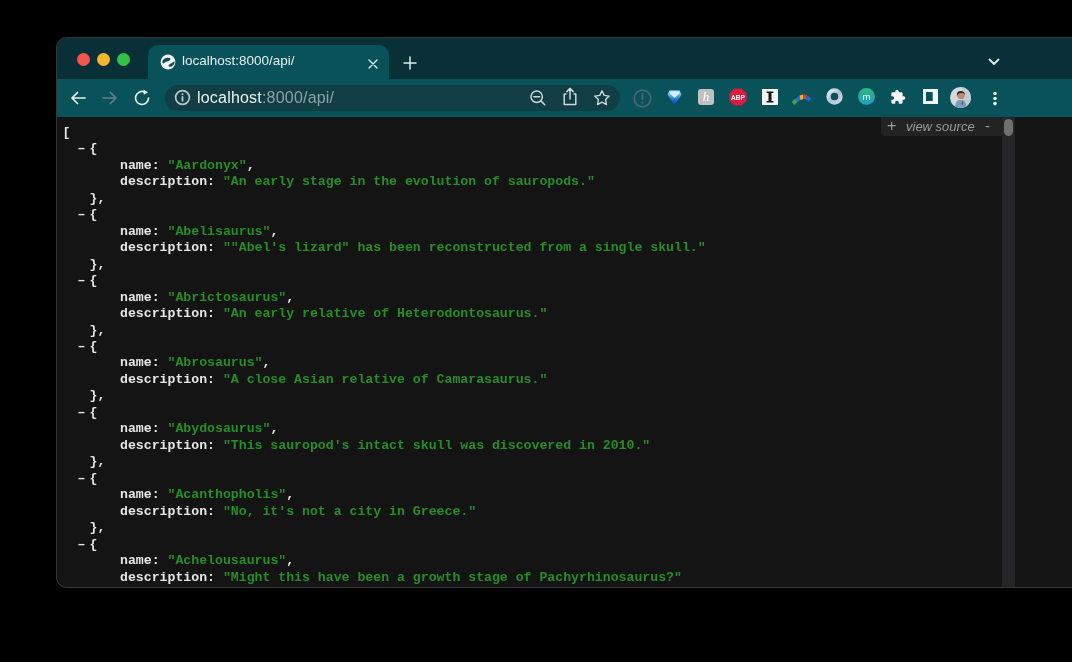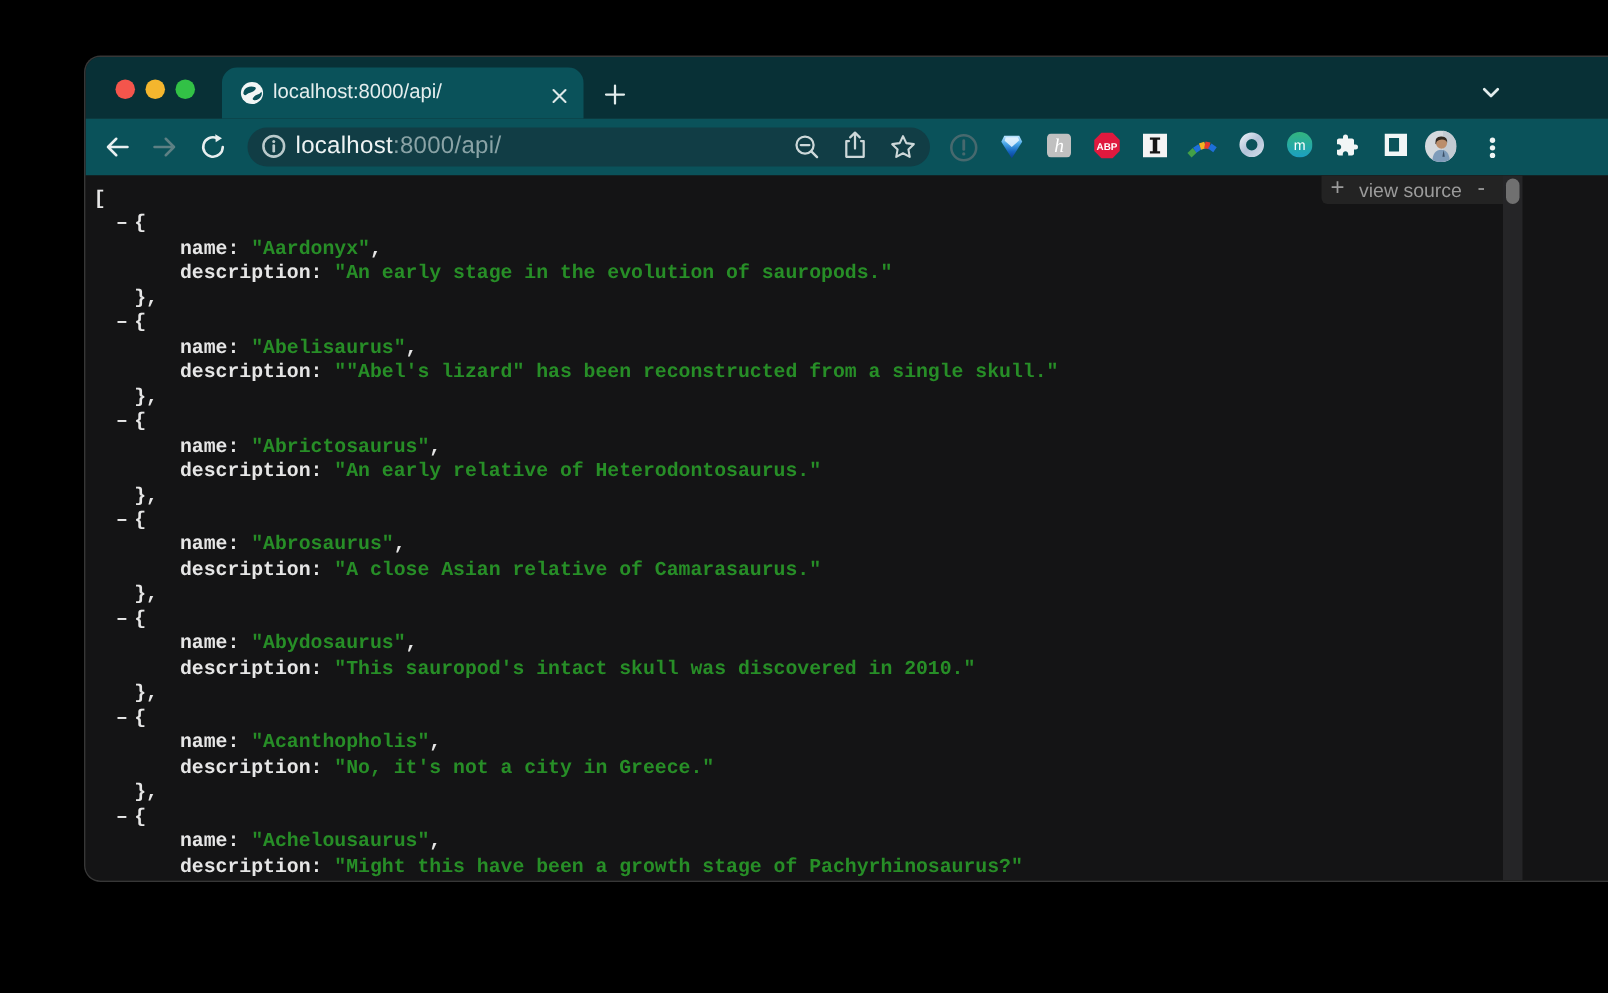--- a/index.html
+++ b/index.html
@@ -24,21 +24,21 @@
   
   #content { position:absolute; left:0; top:78.5px; width:100%; height:470.5px; background:#141415; }
   .jl { position:absolute; font-family:"Liberation Mono",monospace; font-weight:bold;
          font-size:13.2px; line-height:16.48px; white-space:pre; }
   .w { color:#e6e6e6; }
   .g { color:#278e27; }
   #viewsource { position:absolute; left:824px; top:79px; width:121px; height:19px; background:#232323;
                  border-radius:0 0 0 4px; font-family:"Liberation Sans",sans-serif; font-size:13px;
                  color:#9b9b9b; }
   #viewsource .p { position:absolute; left:6px; top:0; line-height:18px; font-size:16px; }
-  #viewsource .t { position:absolute; left:25px; top:0; line-height:19px; }
+  #viewsource .t { position:absolute; left:25px; top:0; line-height:19px;font-style:italic; }
   #viewsource .m { position:absolute; left:104px; top:0; line-height:18px; font-size:15px; }
   #sbtrack { position:absolute; left:945px; top:78.5px; width:13px; height:470.5px; background:#252527; }
   #sbthumb { position:absolute; left:2px; top:2px; width:9px; height:17px; border-radius:4.5px; background:#707070; }
 </style></head>
 <body>
 <div id="win">
   <div id="tabbar">
     <div class="tl" style="left:19.5px; background:#f4554c;"></div>
     <div class="tl" style="left:39.5px; background:#f4b62e;"></div>
     <div class="tl" style="left:59.5px; background:#32c146;"></div>

